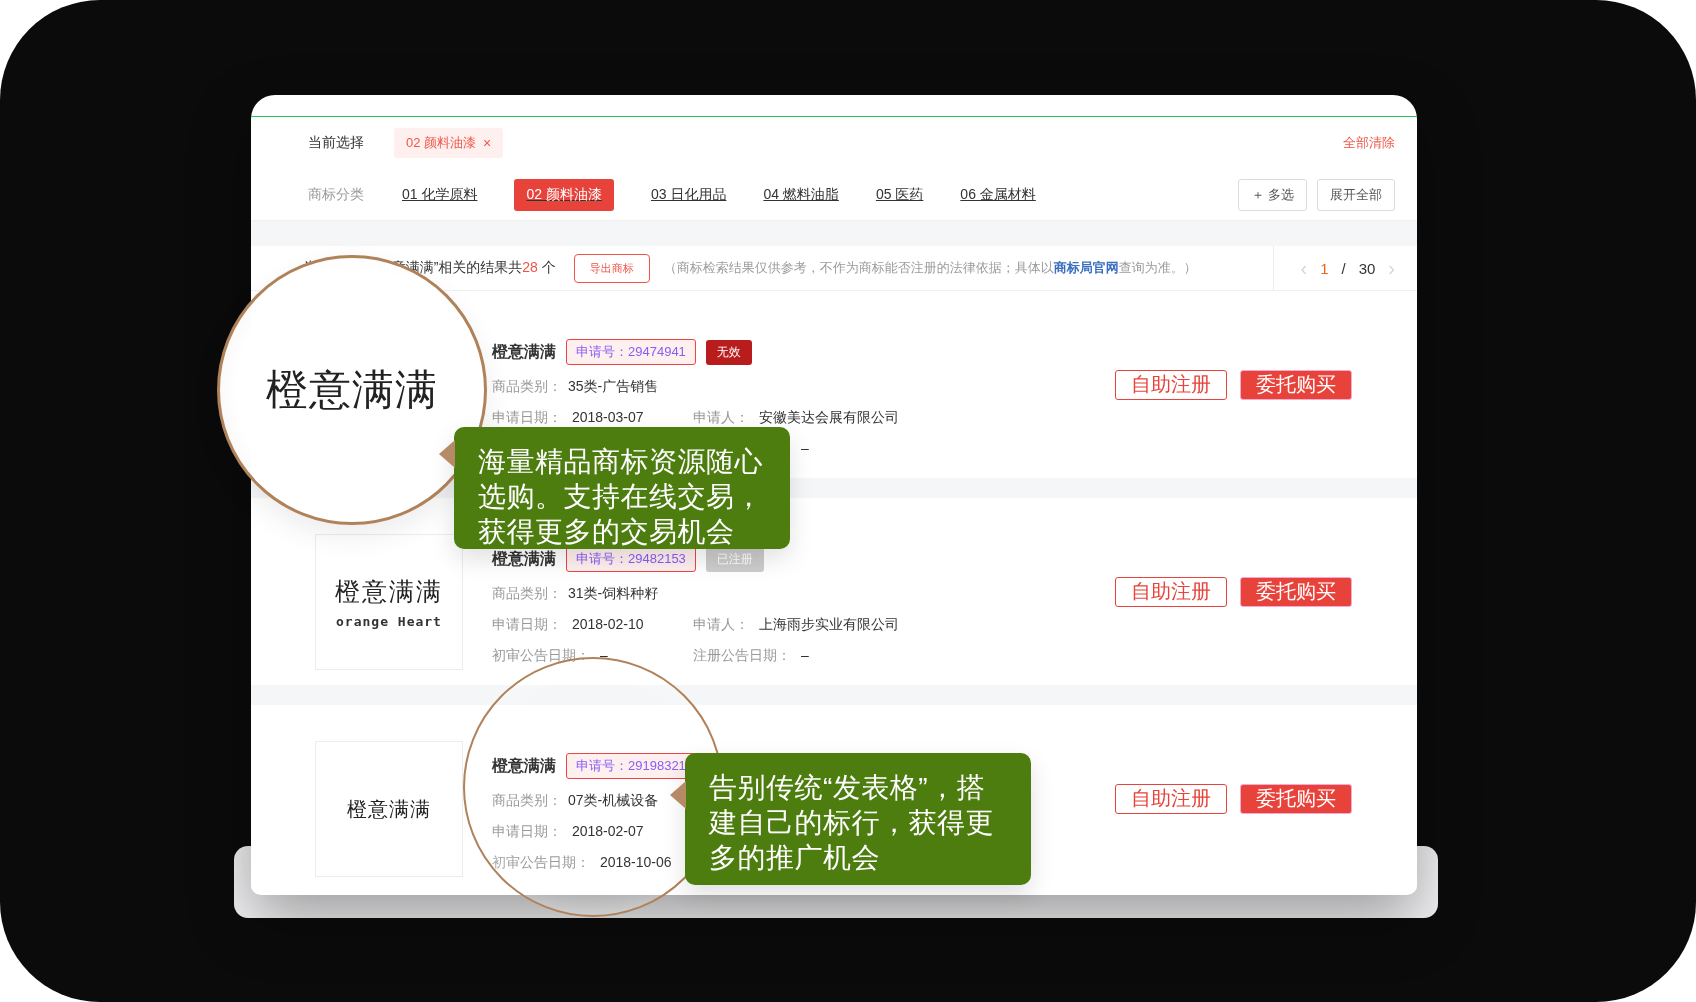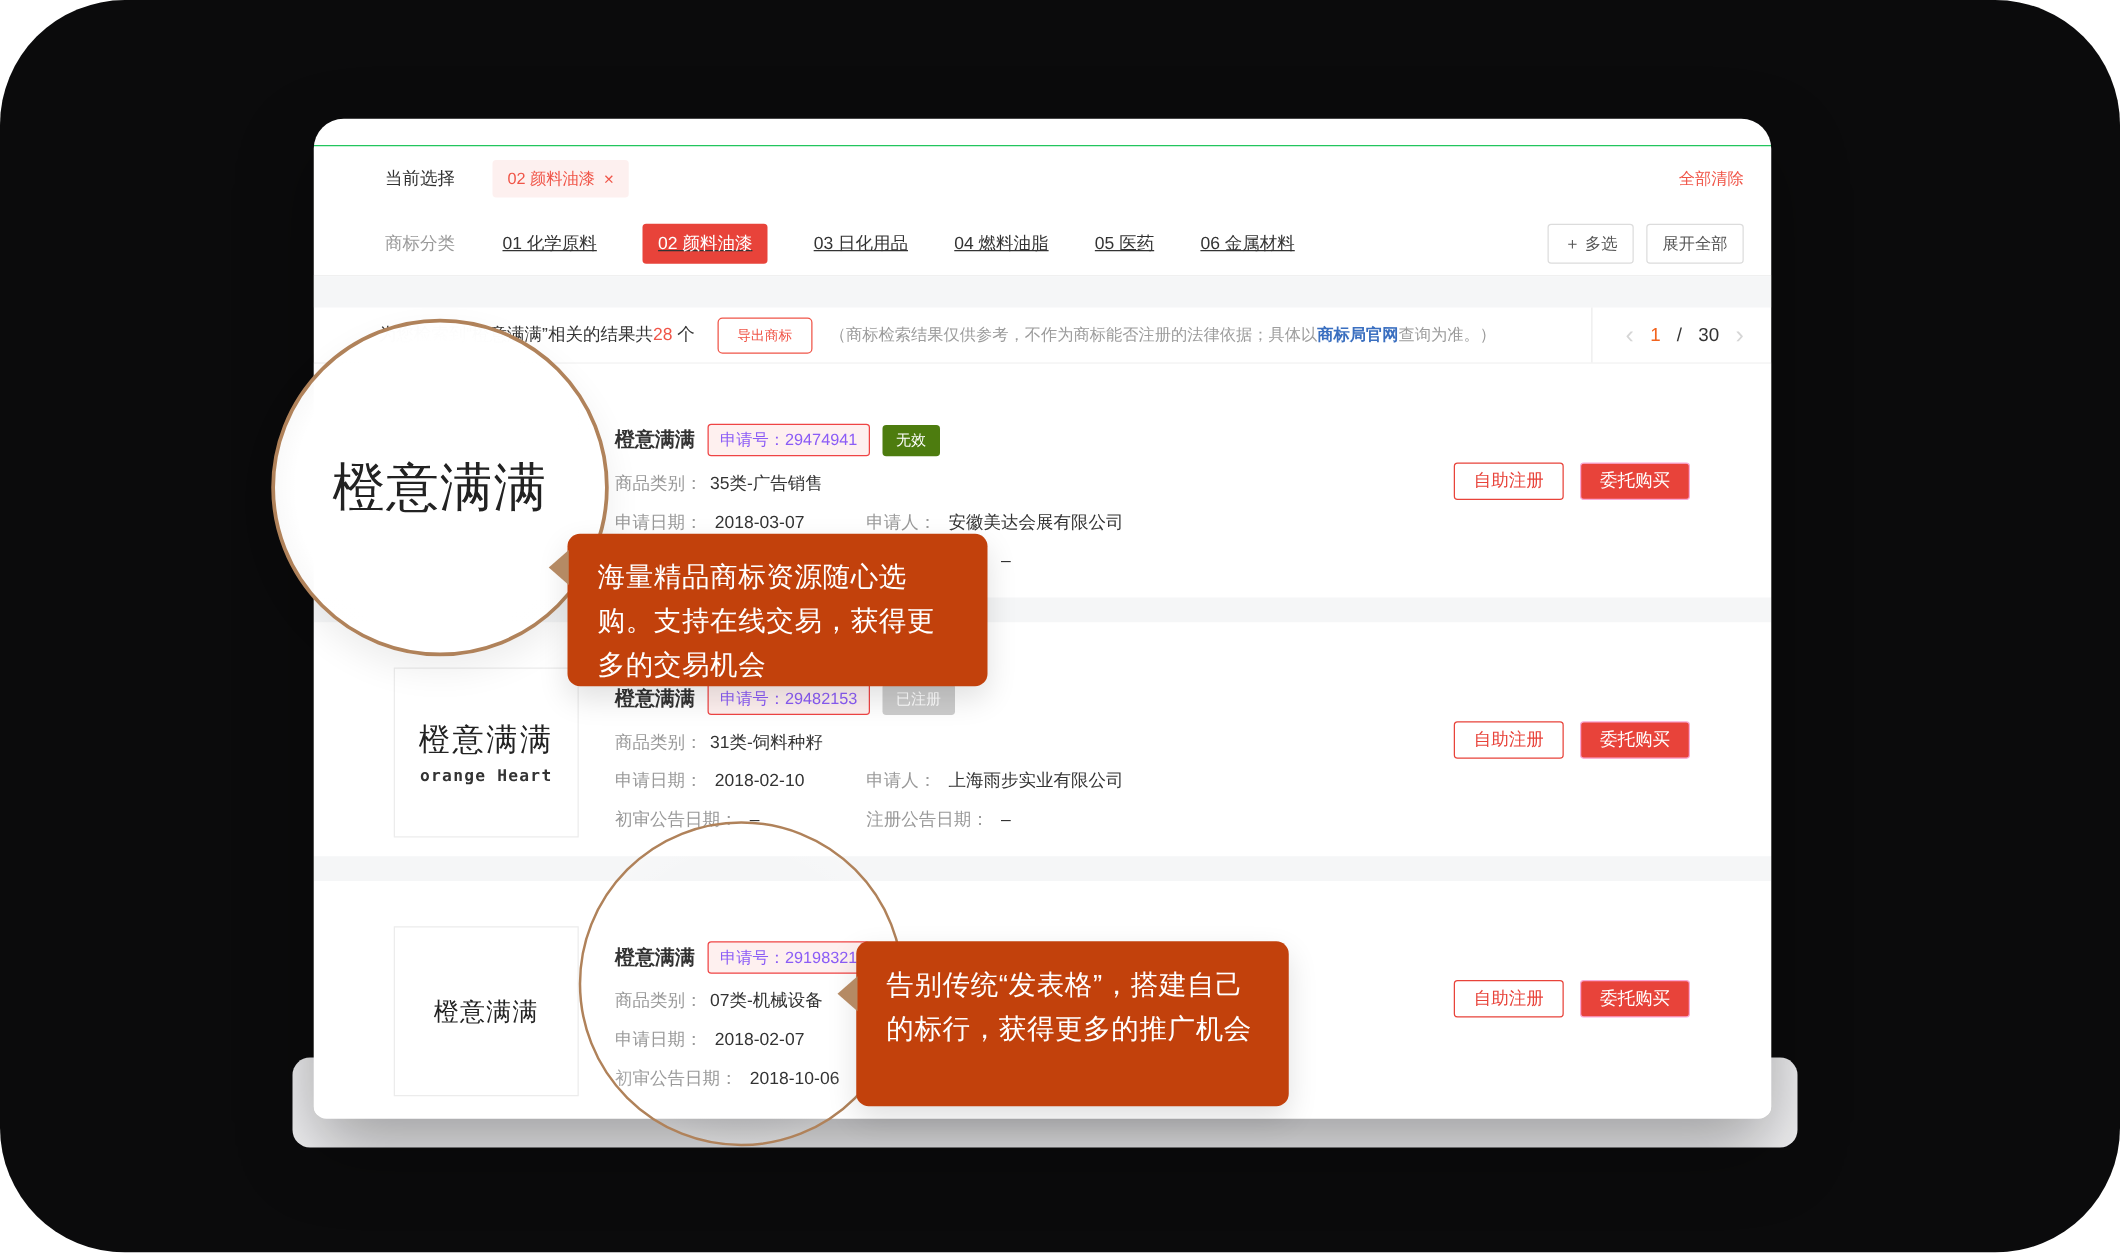--- a/index.html
+++ b/index.html
@@ -61,44 +61,44 @@
   .mark-main { font-size:20px; color:#222; letter-spacing:1px; }
   .mark-serif { font-family:"DejaVu Serif","Liberation Serif",serif; font-size:25px; letter-spacing:2px; }
   .mark-sub { font-family:"DejaVu Sans Mono","Liberation Mono",monospace; font-weight:bold;
     font-size:13px; color:#333; margin-top:6px; letter-spacing:1px; }
   .row-details { margin-left:29px; padding-top:48px; font-size:14px; }
   .title-line { display:flex; align-items:center; gap:10px; margin-bottom:10px; }
   .row-title { font-size:16px; font-weight:bold; color:#333; }
   .appno-badge { border:1px solid #ef4444; background:#fef0ef; color:#8b5cf6; font-size:13px;
     padding:3px 9px; border-radius:3px; white-space:nowrap; }
   .status-badge { font-size:12px; color:#fff; padding:4px 11px; border-radius:3px; white-space:nowrap; }
-  .status-badge.invalid { background:#4d7c0f; }
+  .status-badge.invalid { background:#b91c1c; }
   .status-badge.registered { background:#cccccc; }
   .detail-line { display:flex; margin-bottom:9px; line-height:22px; }
   .detail-line .col { width:201px; }
   .lbl { color:#999; }
   .val { color:#333; margin-left:6px; }
   .row-actions { margin-left:auto; display:flex; align-items:center; gap:13px; }
-  .row-actions button { font-size:14px; height:30px; padding:0 15px; border-radius:3px;
+  .row-actions button { font-size:20px; height:30px; padding:0 15px; border-radius:3px;
     cursor:pointer; font-family:inherit; white-space:nowrap; }
   .btn-outline { background:#fff; border:1px solid #e8433a; color:#e8433a; }
   .btn-solid { background:#e8433a; border:1px solid #f9a8d4; color:#fff; }
 
   
   .circle1 { position:absolute; left:217px; top:255px; width:270px; height:270px; border-radius:50%;
     border:3px solid #b0825a; z-index:5;
     background:radial-gradient(circle, #ffffff 62%, rgba(255,255,255,0.9) 100%);
     display:flex; align-items:center; justify-content:center;
     box-shadow:0 12px 28px rgba(0,0,0,0.07); }
   .circle1 span { font-size:42px; color:#222; letter-spacing:1px; }
   .circle2 { position:absolute; left:463px; top:657px; width:260px; height:260px; border-radius:50%;
     border:2px solid #b0825a; z-index:5;
     background:radial-gradient(circle, rgba(255,255,255,0) 55%, rgba(255,255,255,0.55) 100%); }
-  .tooltip { position:absolute; background:#c2410c; color:#fff; border-radius:10px; z-index:8;
-    font-size:22px; line-height:35px; padding:17px 24px; letter-spacing:0.5px;
+  .tooltip { position:absolute; background:#4d7c0f; color:#fff; border-radius:10px; z-index:8;
+    font-size:28px; line-height:35px; padding:17px 24px; letter-spacing:0.5px;
     box-shadow:0 10px 24px rgba(0,0,0,0.12); }
   .tooltip .arrow { position:absolute; left:-15px; width:0; height:0;
     border:14px solid transparent; border-left:none; border-right:16px solid #b58a64; }
   .tooltip1 { left:454px; top:427px; width:336px; height:122px; }
   .tooltip1 .arrow { top:13px; }
   .tooltip2 { left:685px; top:753px; width:346px; height:132px; }
   .tooltip2 .arrow { top:28px; }
 </style>
 </head>
 <body>

